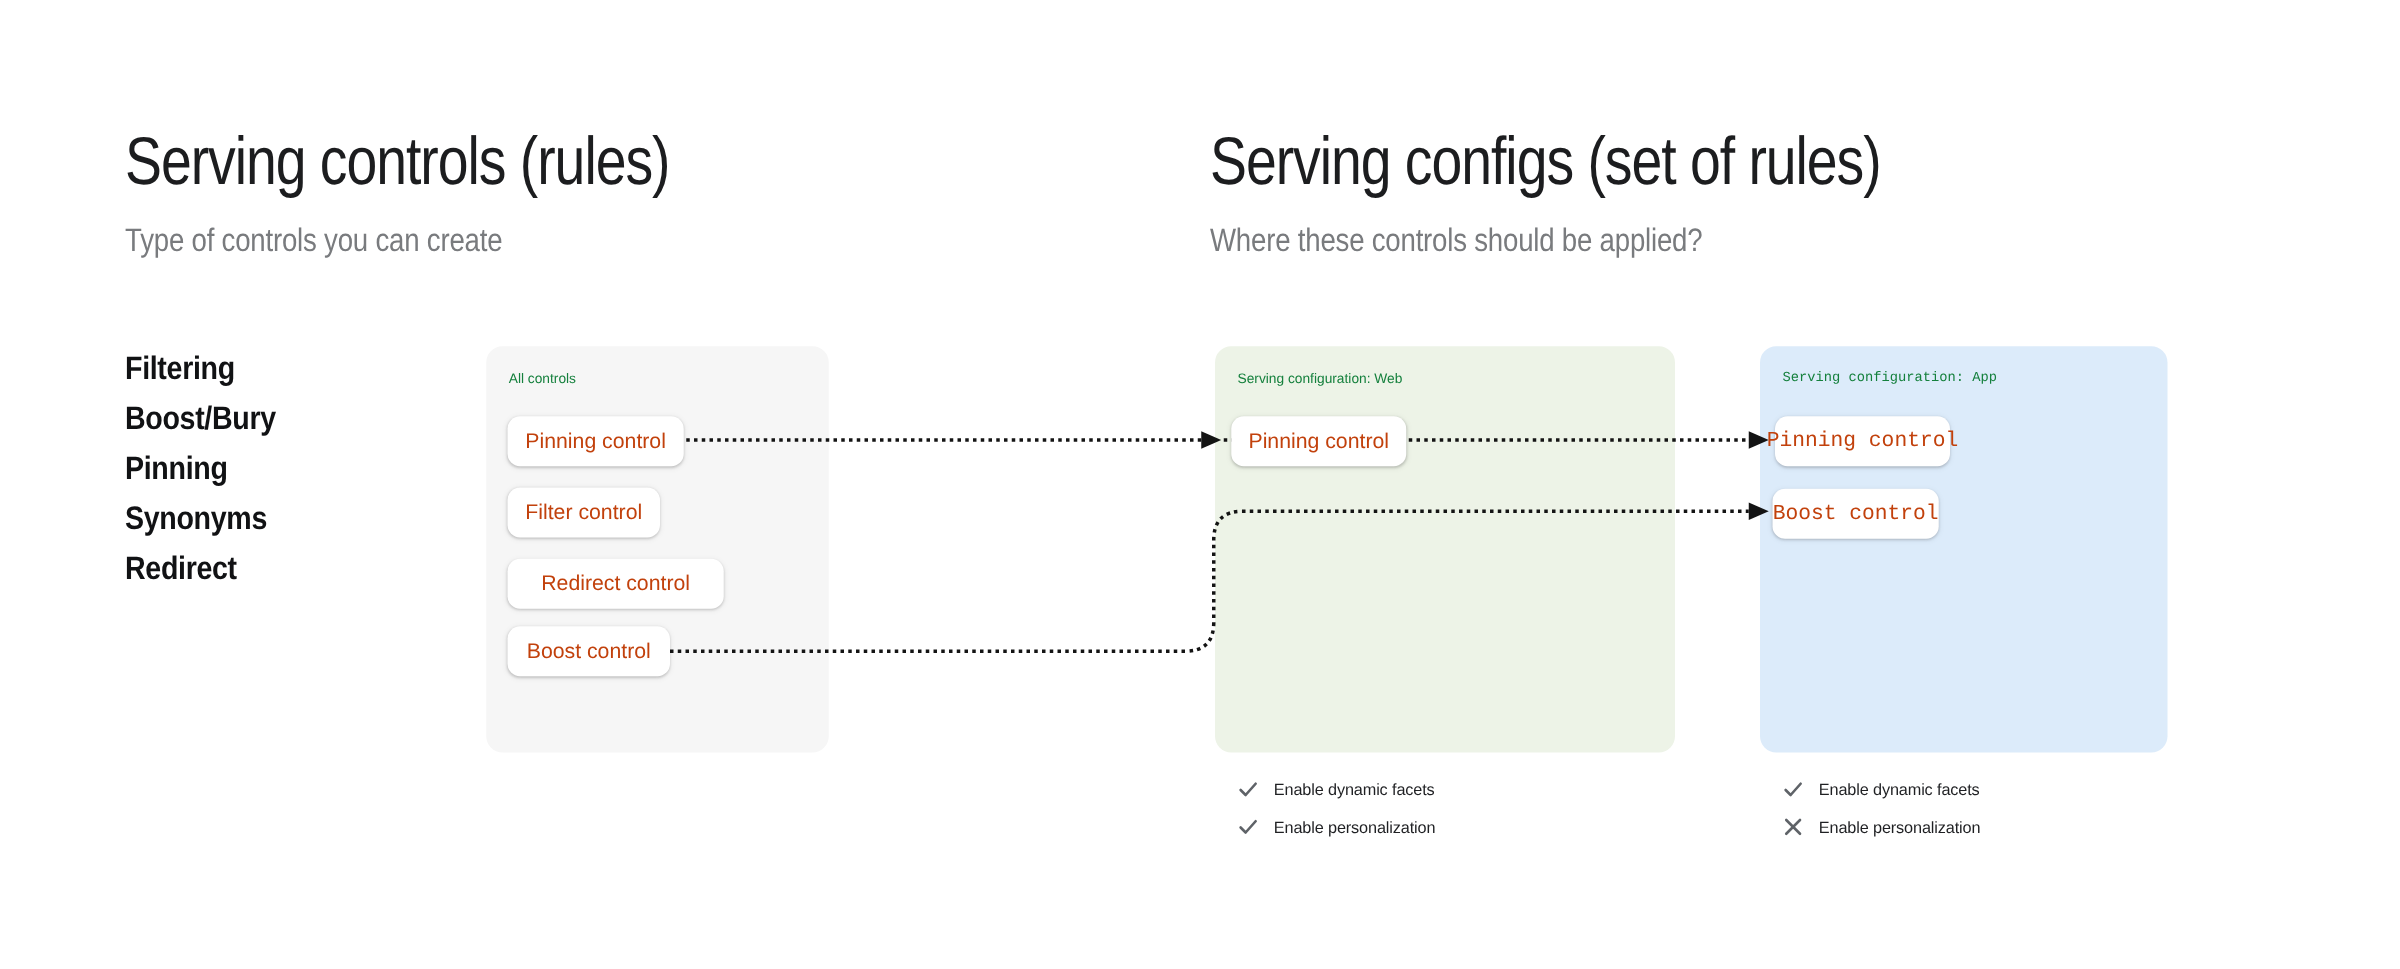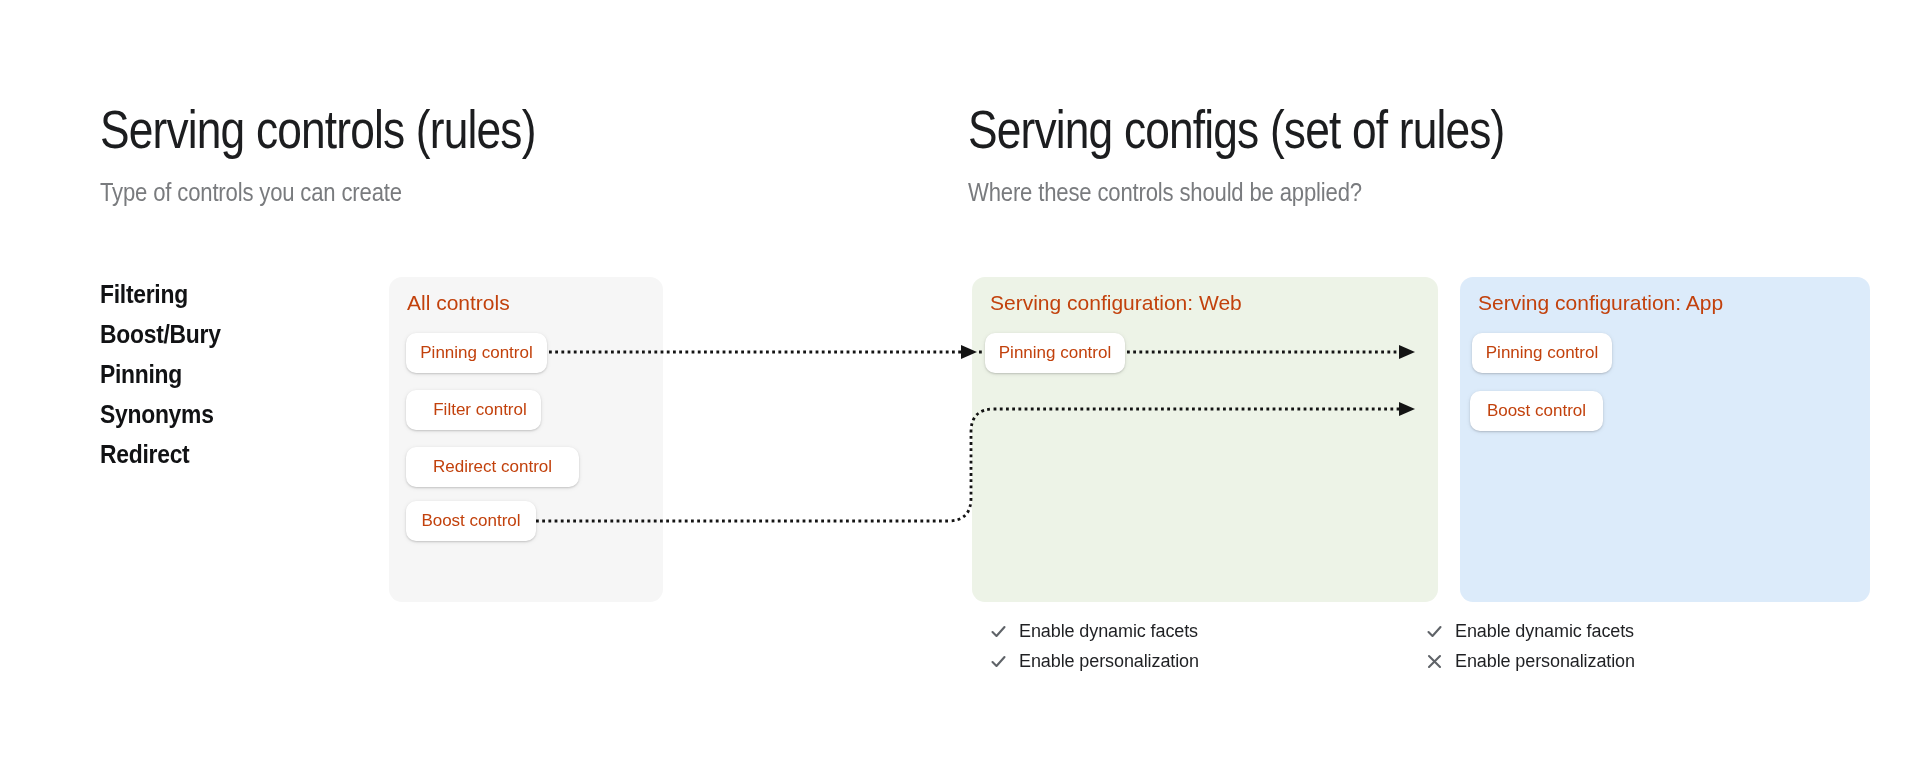--- a/index.html
+++ b/index.html
@@ -16,44 +16,44 @@
   .h1-right{left:968px;top:99px;}
   .sub-right{left:968px;top:176px;}
 
   
   .ctl-list{position:absolute;left:100px;top:274px;transform:scaleX(0.88);transform-origin:left top;}
   .ctl-item{font-size:26px;line-height:40px;font-weight:700;color:#111214;letter-spacing:-0.3px;white-space:nowrap;}
 
   
   .card{position:absolute;top:277px;height:325px;border-radius:13px;}
   .card-gray{left:389px;width:274px;}
-  .card-green{left:972px;width:466px;}
-  .card-blue{left:1460px;width:410px;}
-  .card-label{position:absolute;left:18px;top:16px;font-size:21px;line-height:20px;color:#c2410c;white-space:nowrap;}
+  .card-green{left:972px;width:368px;}
+  .card-blue{left:1408px;width:326px;font-family:Liberation Mono, monospace;}
+  .card-label{position:absolute;left:18px;top:16px;font-size:11px;line-height:20px;color:#15803d;white-space:nowrap;}
 
   
   .chip{position:absolute;z-index:10;height:40px;background:#ffffff;border-radius:10px;
         box-shadow:0 1px 2px rgba(0,0,0,0.16),0 1px 5px rgba(0,0,0,0.08);
         display:flex;align-items:center;justify-content:center;
         font-size:17px;color:#c2410c;white-space:nowrap;padding:0;}
   .chip-pin-gray   {left:17px;top:56px;width:141px;}
-  .chip-filter     {left:17px;top:113px;width:122px;padding-left:13px;}
+  .chip-filter     {left:17px;top:113px;width:122px;}
   .chip-redirect   {left:17px;top:170px;width:173px;}
   .chip-boost-gray {left:17px;top:224px;width:130px;}
   .chip-pin-green  {left:13px;top:56px;width:140px;}
   .chip-pin-blue   {left:12px;top:56px;width:140px;}
   .chip-boost-blue {left:10px;top:114px;width:133px;}
 
   
   .settings{position:absolute;}
   .settings-web{left:990px;top:621px;}
   .settings-app{left:1426px;top:621px;}
   .setting-row{display:flex;align-items:center;height:20px;margin-bottom:10px;}
   .setting-icon{width:17px;height:17px;flex:0 0 17px;margin-right:12px;}
-  .setting-label{font-size:18px;color:#1f2023;letter-spacing:-0.1px;white-space:nowrap;}
+  .setting-label{font-size:13px;color:#1f2023;letter-spacing:-0.1px;white-space:nowrap;}
 
   
   #arrows{position:absolute;left:0;top:0;z-index:5;pointer-events:none;}
   .dotline{fill:none;stroke:#141414;stroke-width:2.8;stroke-dasharray:2.8 3.4;}
   .ahead{fill:#141414;stroke:none;}
 </style>
 </head>
 <body>
 
 <div id="canvas">

